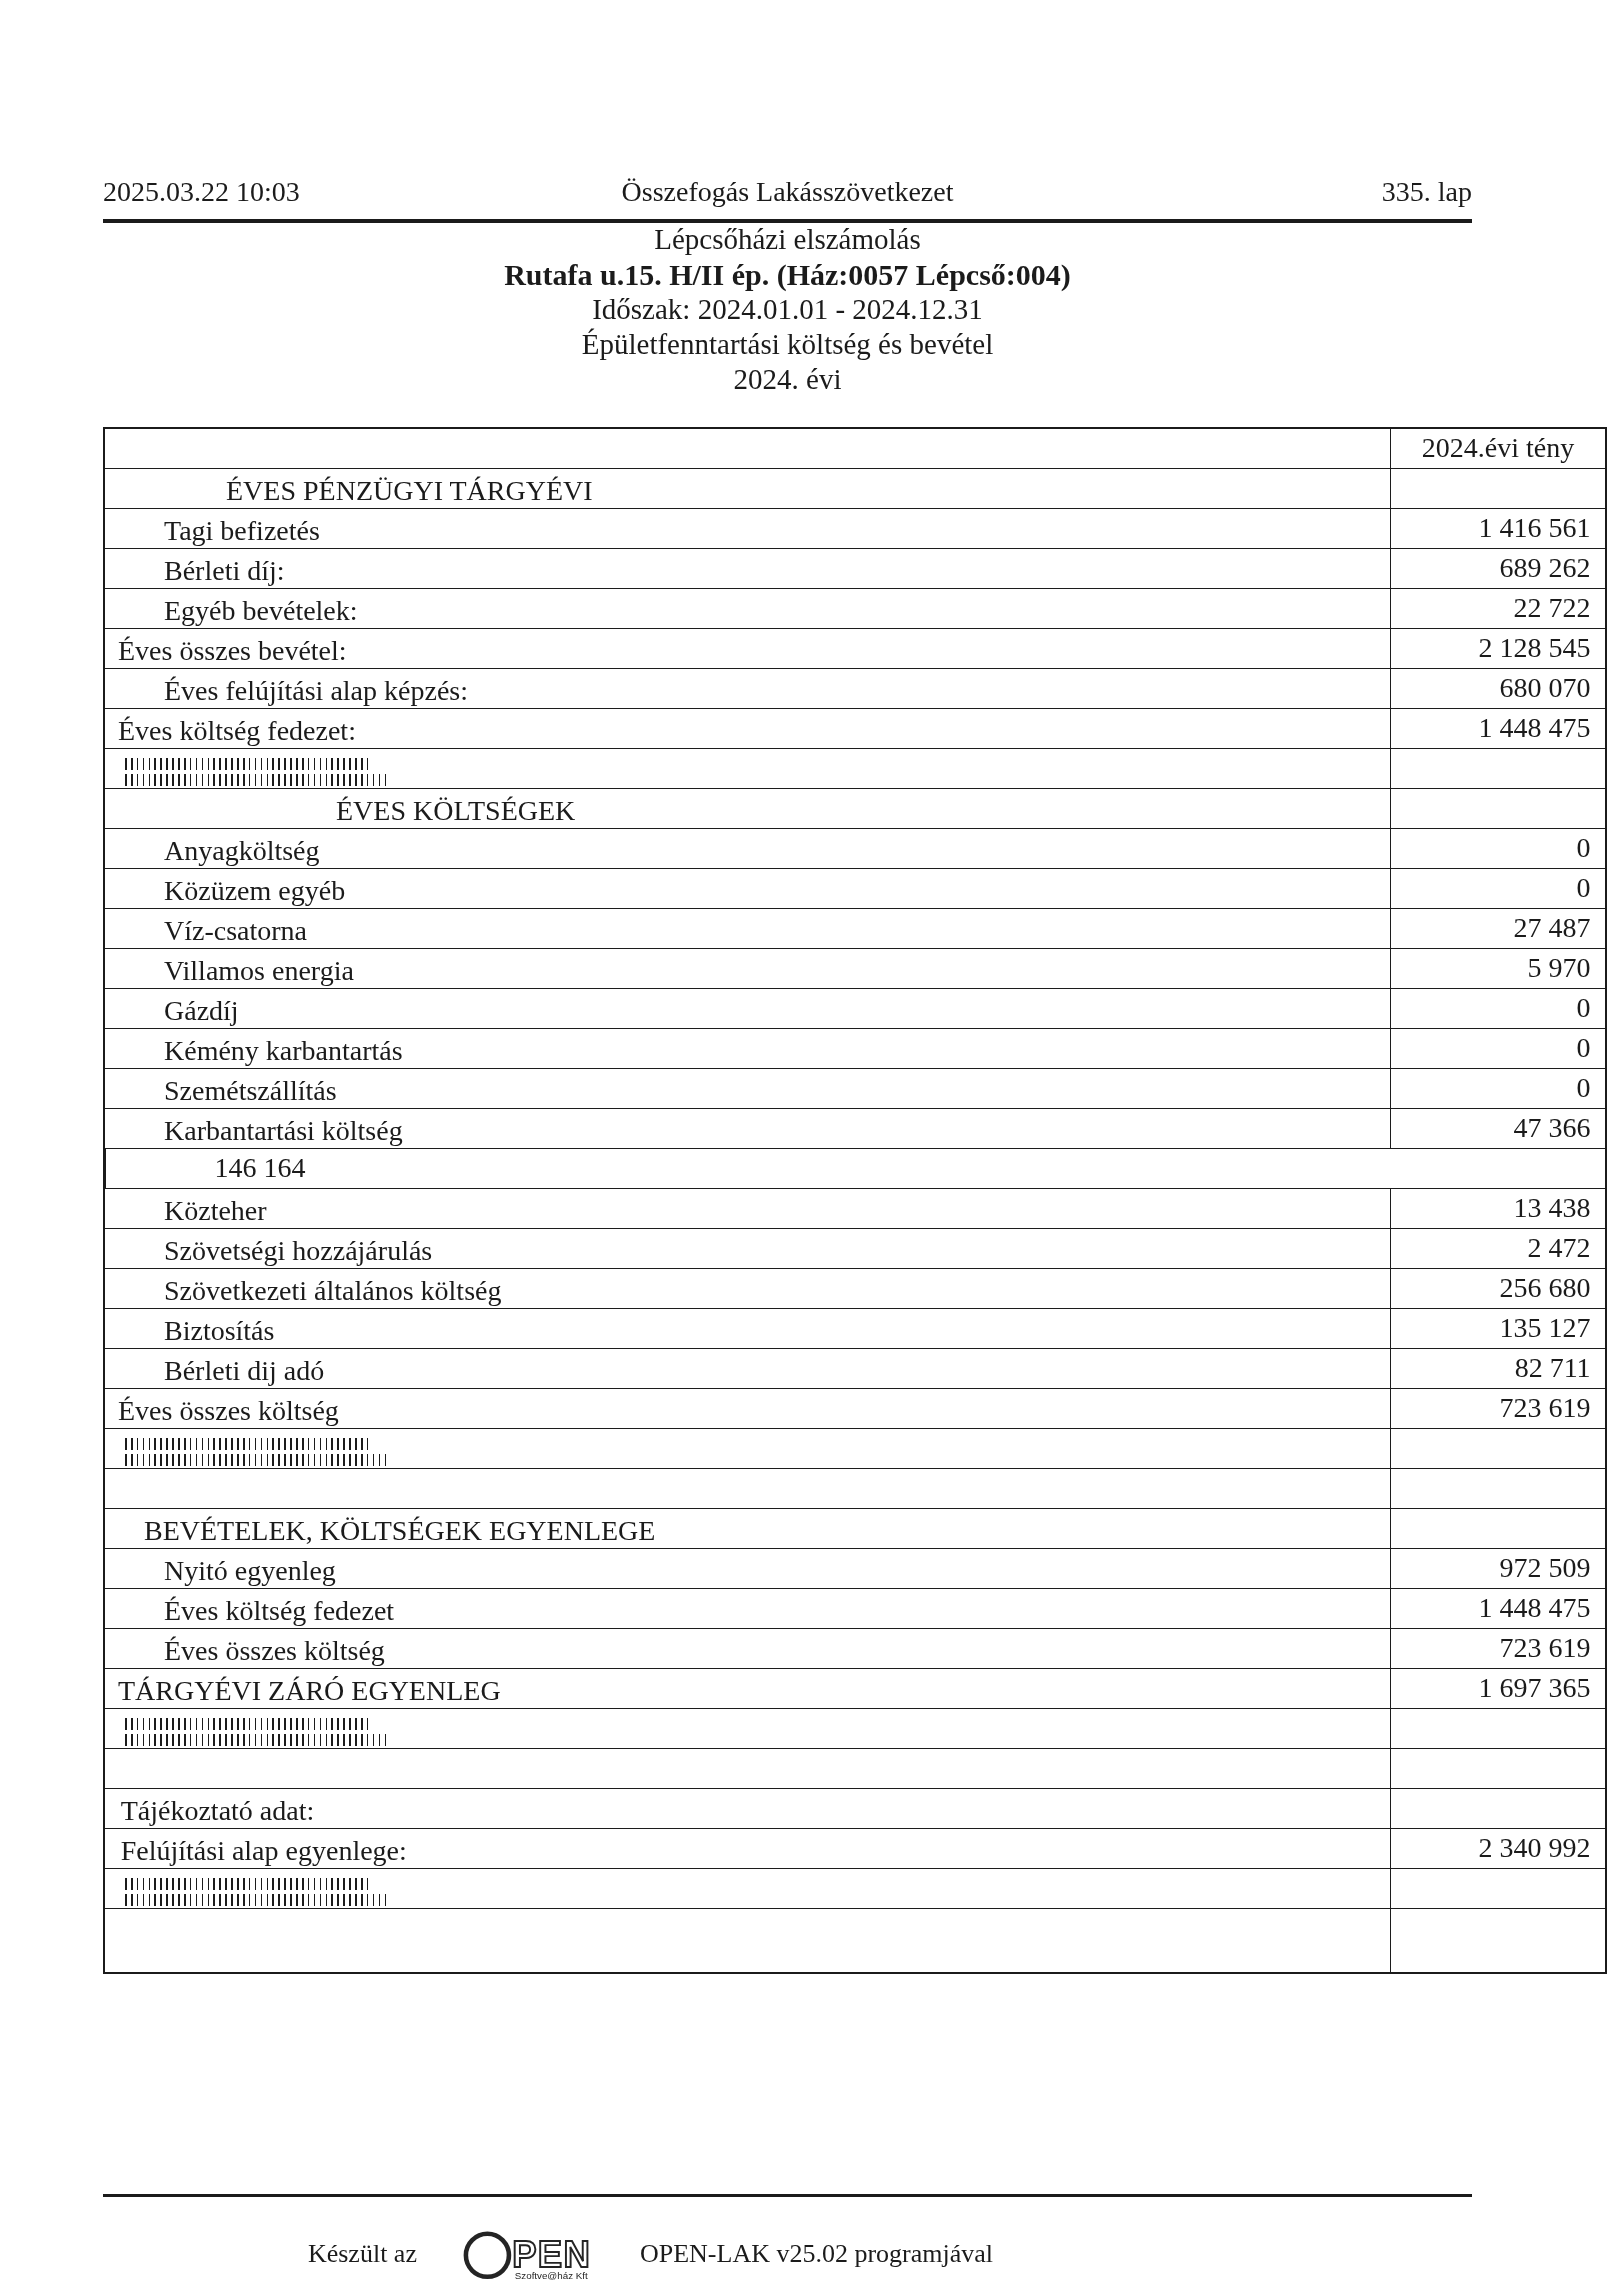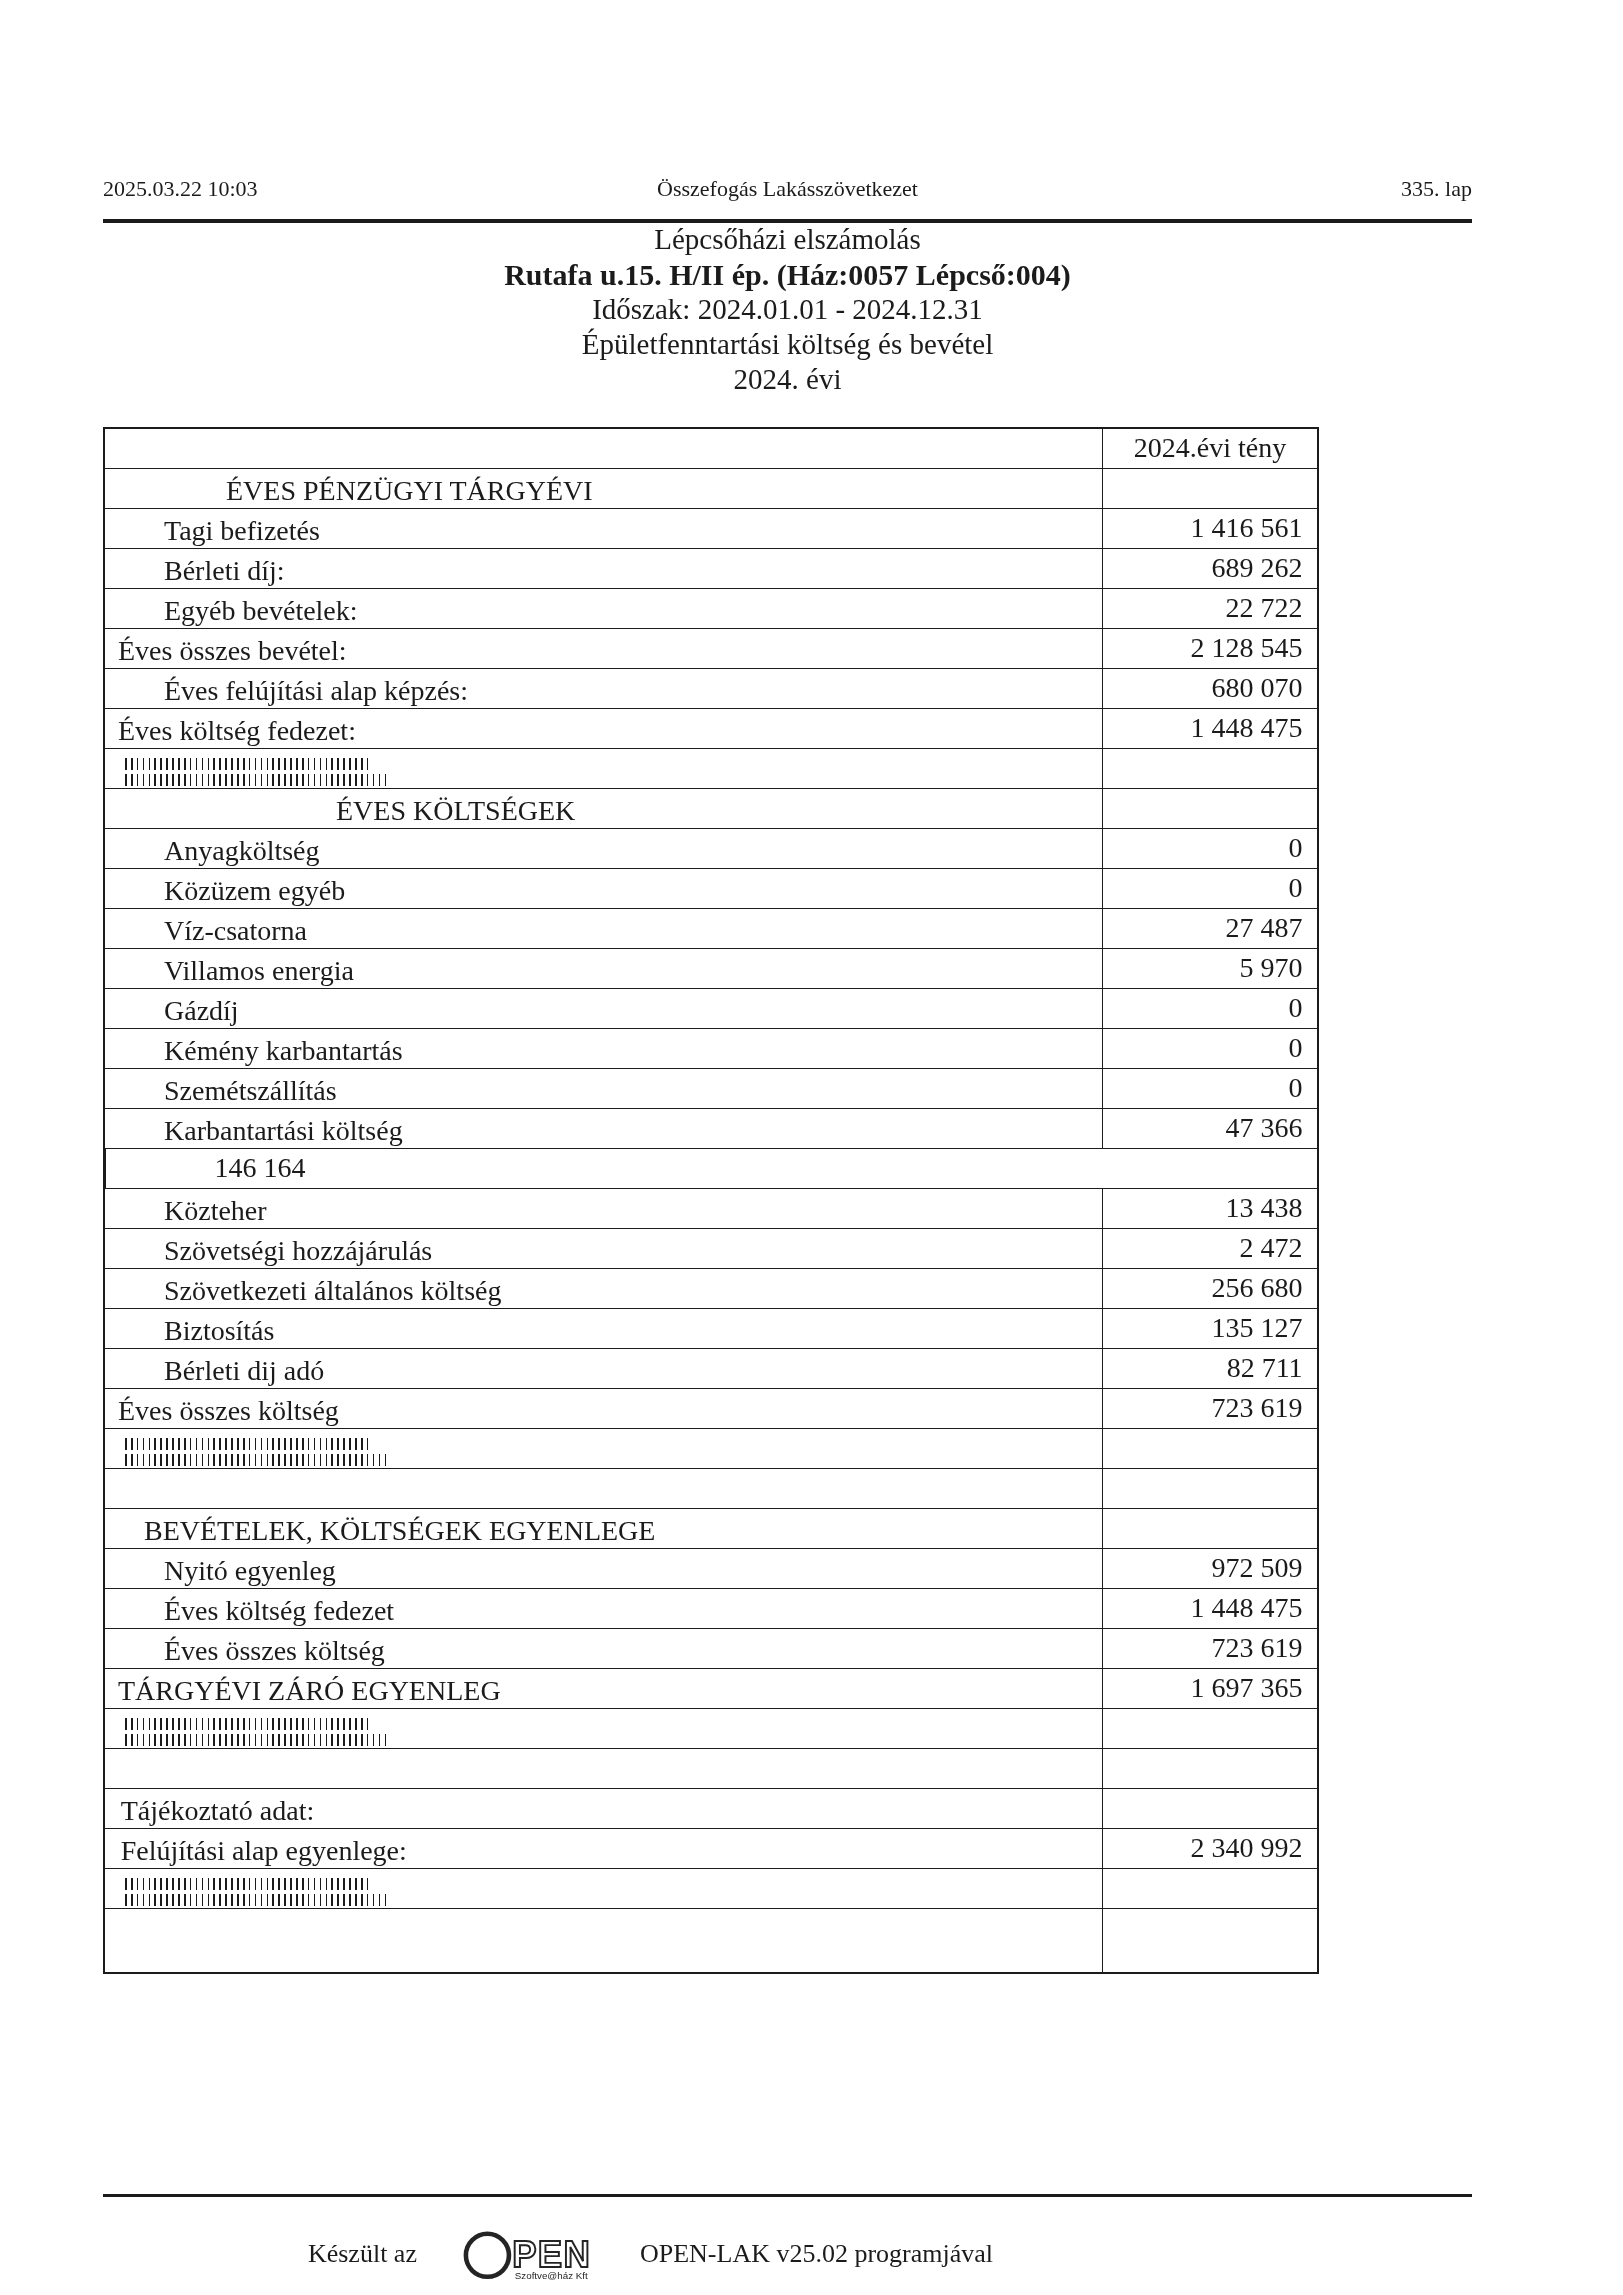--- a/index.html
+++ b/index.html
@@ -7,39 +7,39 @@
     position:relative;
     width:1623px;height:2295px;
     background:#ffffff;
     color:#1b1b1b;
     font-family:"Liberation Serif", serif;
     overflow:hidden;
   }
   
   .header-row{
     position:absolute;top:164px;left:103px;width:1369px;
-    display:flex;align-items:baseline;font-size:22px;
+    display:flex;align-items:baseline;font-size:28px;
   }
   .header-left{flex:1;text-align:left;}
   .header-center{flex:0 0 auto;text-align:center;}
   .header-right{flex:1;text-align:right;margin-top:12px;}
   .header-rule{
     position:absolute;top:219px;left:103px;width:1369px;height:3.9px;
     background:#1b1b1b;
   }
   
   .title-block{
     position:absolute;top:222px;left:103px;width:1369px;
     text-align:center;font-size:29px;line-height:35px;
   }
   .title-line{white-space:nowrap;}
   .title-address{font-weight:bold;font-size:30px;}
   
   .report-table{
-    position:absolute;top:427px;left:103px;width:1216px;
+    position:absolute;top:427px;left:103px;width:1504px;
     border:2px solid #1b1b1b;
     box-sizing:border-box;
     font-size:28px;
   }
   .trow{
     display:flex;height:40px;
     border-bottom:1.3px solid #1c1c1c;
     box-sizing:border-box;
   }
   .tbody .trow:last-child{border-bottom:none;}

